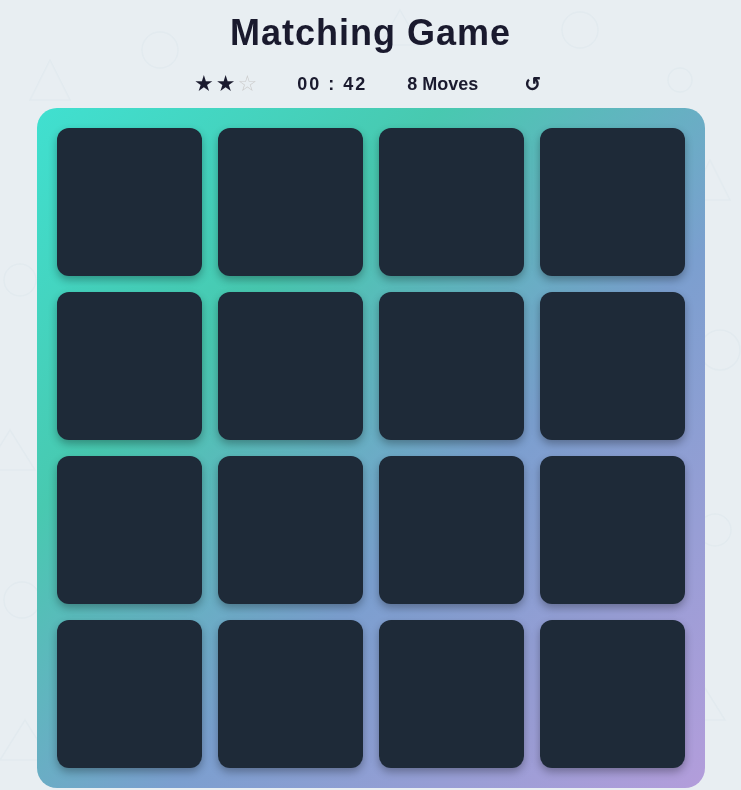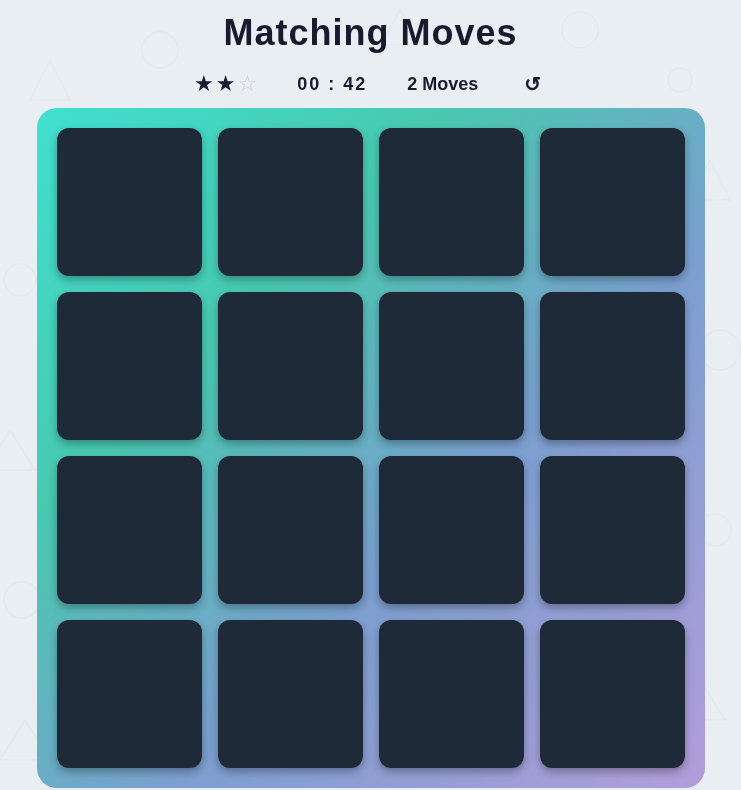--- a/index.html
+++ b/index.html
@@ -134,31 +134,31 @@
   <circle cx="720" cy="350" r="20" fill="none" stroke="#8ab0c0" stroke-width="1.5" opacity="0.4"></circle>
   <circle cx="715" cy="530" r="16" fill="none" stroke="#8ab0c0" stroke-width="1.5" opacity="0.4"></circle>
   <polygon points="700,680 725,720 675,720" fill="none" stroke="#8ab0c0" stroke-width="1.5" opacity="0.4"></polygon>
   <circle cx="20" cy="280" r="16" fill="none" stroke="#8ab0c0" stroke-width="1.5" opacity="0.4"></circle>
   <polygon points="10,430 35,470 -15,470" fill="none" stroke="#8ab0c0" stroke-width="1.5" opacity="0.4"></polygon>
   <circle cx="22" cy="600" r="18" fill="none" stroke="#8ab0c0" stroke-width="1.5" opacity="0.4"></circle>
   <polygon points="25,720 50,760 0,760" fill="none" stroke="#8ab0c0" stroke-width="1.5" opacity="0.4"></polygon>
 </svg>
 
 <div class="header">
-  <h1 class="game-title">Matching Moves</h1>
+  <h1 class="game-title">Matching Game</h1>
 </div>
 
 <div class="stats-bar">
   <div class="stars-container">
     <span class="star filled">★</span>
     <span class="star filled">★</span>
     <span class="star empty">☆</span>
   </div>
   <div class="timer">00 : 42</div>
-  <div class="moves">2 Moves</div>
+  <div class="moves">8 Moves</div>
   <button class="reset-btn">↺</button>
 </div>
 
 <div class="game-board-container">
   <div class="grid">
 
     <div class="card"></div>
     <div class="card"></div>
     <div class="card"></div>
     <div class="card"></div>

